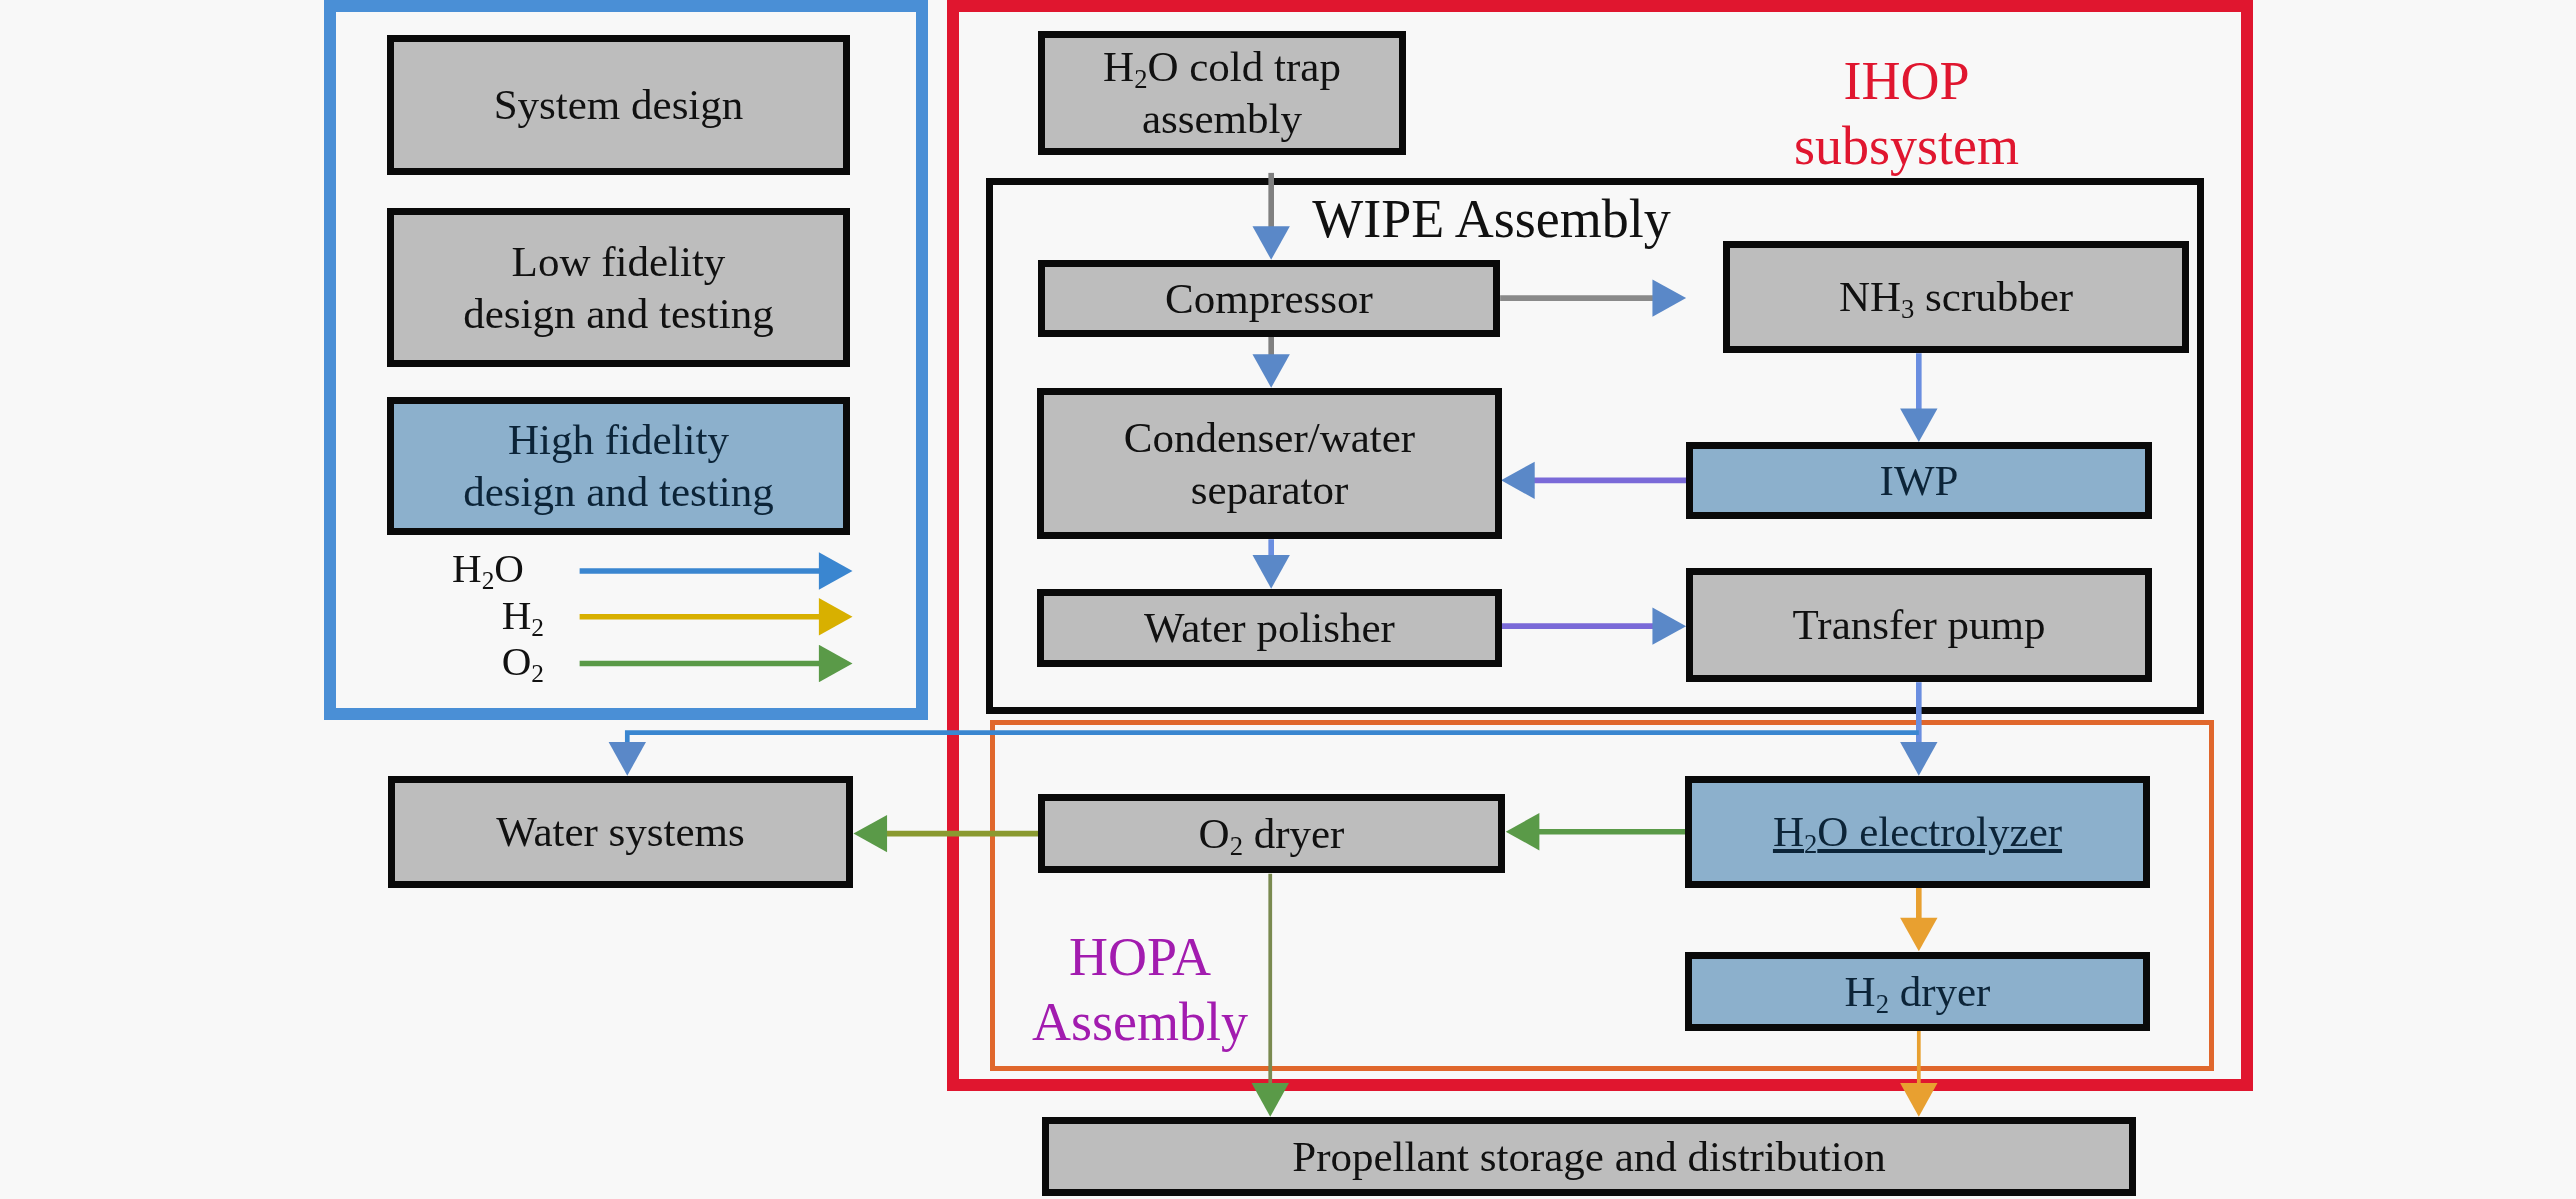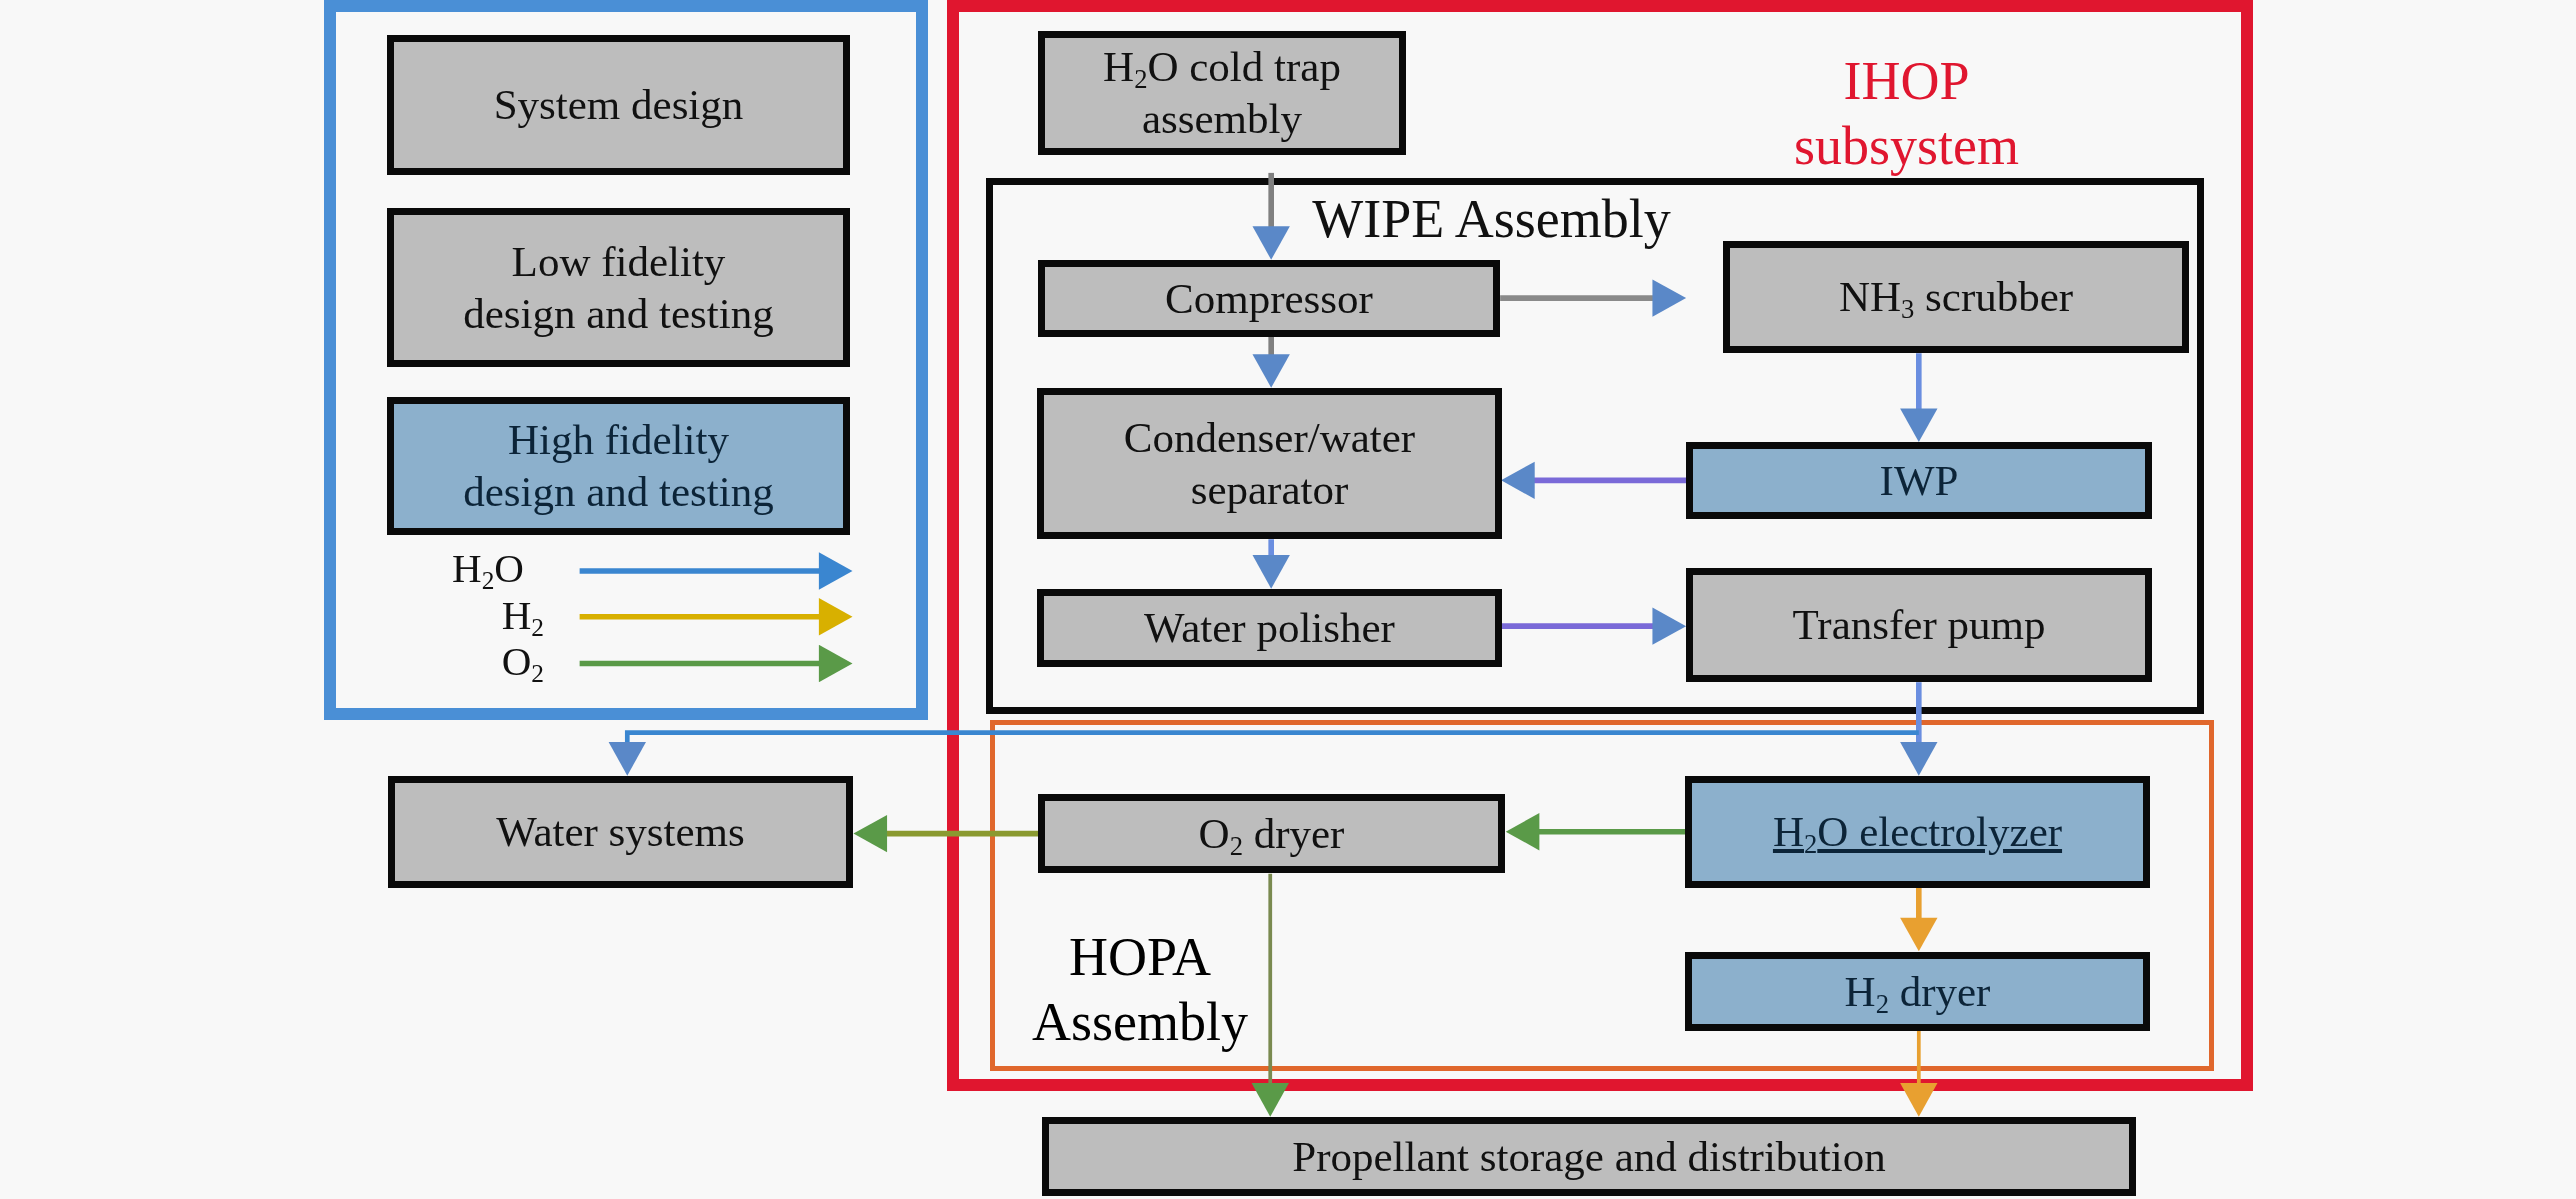--- a/index.html
+++ b/index.html
@@ -18,21 +18,21 @@
 </head>
 <body>
 
 <div class="frame" style="left:324px;top:0;width:604px;height:720px;border:12px solid #4a8fd6;"></div>
 <div class="frame" style="left:947px;top:0;width:1306px;height:1091px;border:12px solid #e0162f;"></div>
 <div class="frame" style="left:986px;top:178px;width:1218px;height:536px;border:7.5px solid #0a0a0a;"></div>
 <div class="frame" style="left:990px;top:720px;width:1224px;height:351px;border:5.6px solid #e0672c;"></div>
 
 <div class="label" style="left:1757px;top:49px;width:299px;color:#e0162f;">IHOP<br>subsystem</div>
 <div class="label" style="left:1295px;top:187px;width:393px;">WIPE Assembly</div>
-<div class="label" style="left:1028px;top:925px;width:224px;color:#000000;">HOPA<br>Assembly</div>
+<div class="label" style="left:1028px;top:925px;width:224px;color:#a21caf;">HOPA<br>Assembly</div>
 
 <svg id="wires" width="2576" height="1199" viewBox="0 0 2756 1283">
     <polyline points="620,611 880,611" fill="none" stroke="#3a86d0" stroke-width="6"></polyline>
     <polygon points="876,591 876,631 912,611" fill="#3a86d0"></polygon>
     <polyline points="620,660 880,660" fill="none" stroke="#d8b000" stroke-width="6"></polyline>
     <polygon points="876,640 876,680 912,660" fill="#d8b000"></polygon>
     <polyline points="620,710 880,710" fill="none" stroke="#5a9a48" stroke-width="6"></polyline>
     <polygon points="876,690 876,730 912,710" fill="#5a9a48"></polygon>
     <polyline points="1360,185 1360,255" fill="none" stroke="#808080" stroke-width="6"></polyline>
     <polygon points="1340,242 1380,242 1360,278" fill="#5a88c8"></polygon>

